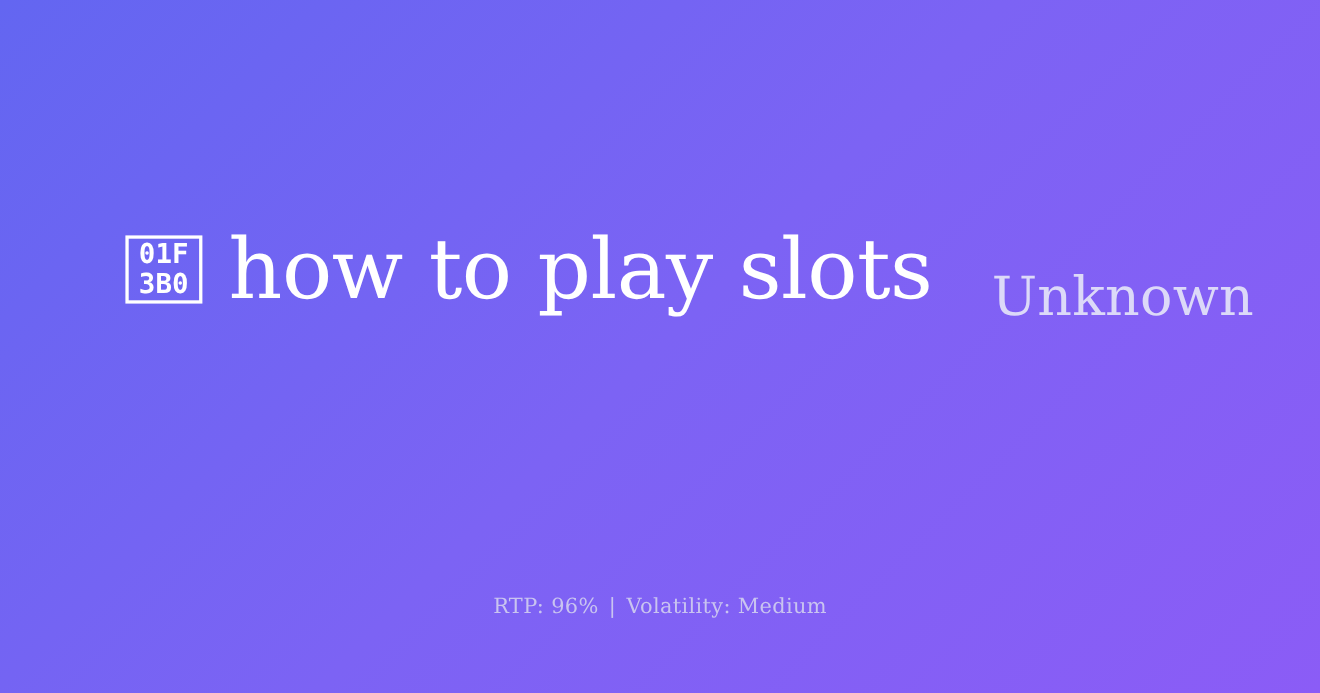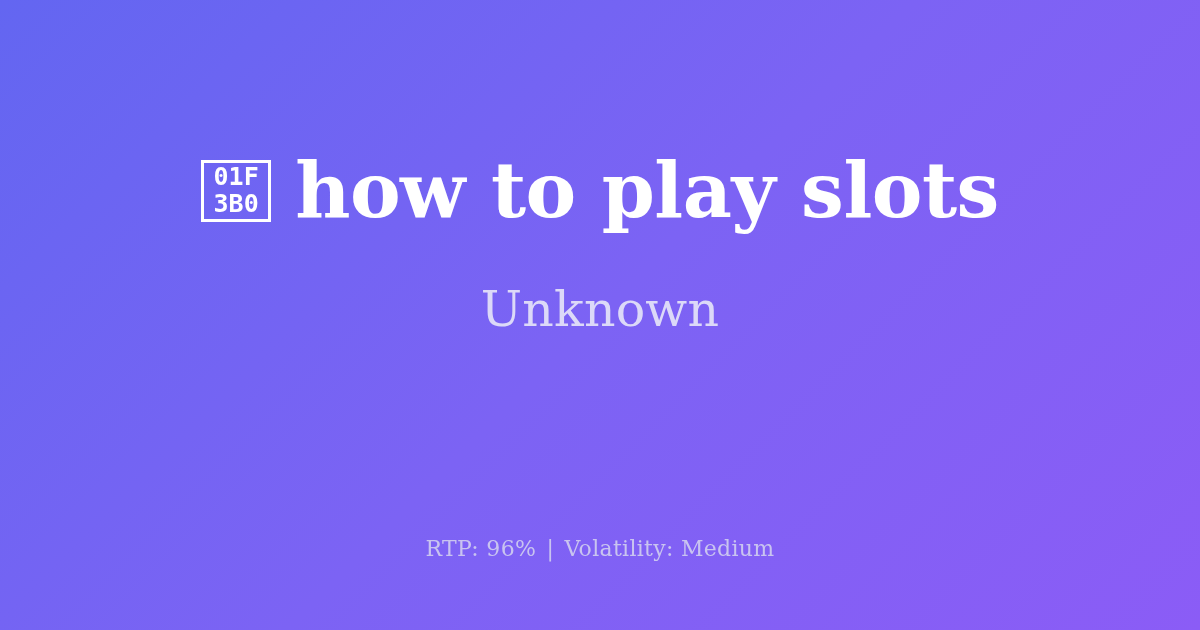--- a/index.html
+++ b/index.html
@@ -27,21 +27,21 @@
   }
 
   
   .hero {
     position: absolute;
     left: 0;
     right: 0;
     top: 0;
     height: 490px;
     display: flex;
-    flex-direction: column;
+    flex-direction: row;
     align-items: center;
     justify-content: center;
     padding: 0 60px;
   }
 
   .title-row {
     display: flex;
     align-items: center;
     justify-content: center;
     gap: 24px;
@@ -67,21 +67,21 @@
     font-family: "DejaVu Sans Mono", "Liberation Mono", monospace;
     font-size: 25px;
     font-weight: 700;
     letter-spacing: 0px;
     color: #ffffff;
     line-height: 1.06;
   }
 
   .page-title {
     font-size: 76px;
-    font-weight: 700;
+    font-weight: 400;
     color: #ffffff;
     line-height: 1.05;
     letter-spacing: -0.5px;
     white-space: nowrap;
   }
 
   .subtitle {
     margin-top: 50px;
     font-size: 49px;
     font-weight: 400;
@@ -90,21 +90,21 @@
     letter-spacing: 0.2px;
   }
 
   
   .footer-meta {
     position: absolute;
     left: 0;
     right: 0;
     bottom: 66px;
     text-align: center;
-    font-size: 22px;
+    font-size: 19px;
     font-weight: 400;
     color: #c9c4f0;
     letter-spacing: 0.3px;
     line-height: 1.3;
   }
 
   .footer-meta .sep { padding: 0 3px; }
 </style>
 </head>
 <body>

